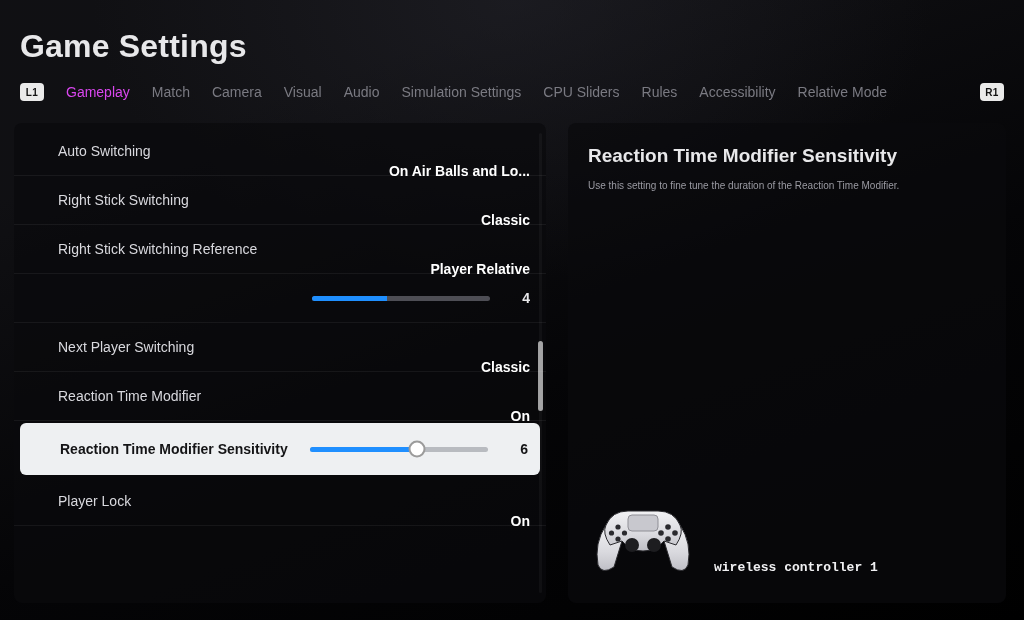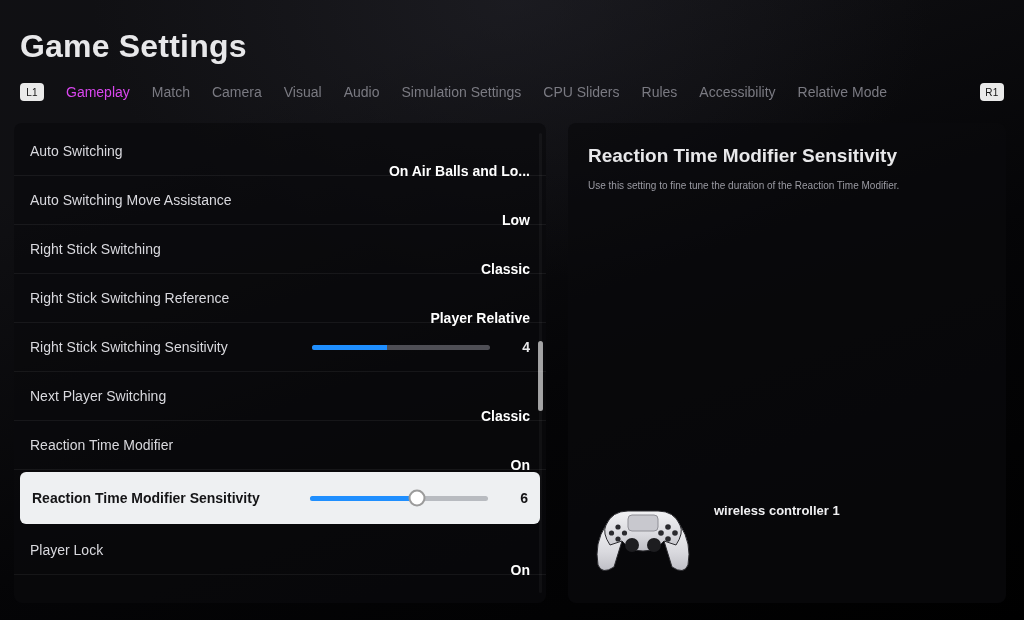--- a/index.html
+++ b/index.html
@@ -36,21 +36,21 @@
     font-size: 14px;
   }
   .bumper {
     display: inline-flex;
     align-items: center; justify-content: center;
     min-width: 24px; height: 18px;
     padding: 0 4px;
     border-radius: 4px;
     background: #eaeaea;
     color: #111;
-    font-weight: 400;
+    font-weight: 700;
     font-size: 10px;
     letter-spacing: .3px;
   }
   .tab {
     color: #7a7a82;
     font-weight: 500;
     cursor: pointer;
   }
   .tab.active {
     color: #d946ef;
@@ -93,20 +93,21 @@
     height: 49px;
     padding: 0 16px 0 16px;
     border-bottom: 1px solid rgba(255,255,255,.06);
     font-size: 14px;
     cursor: pointer;
   }
   .row:last-child { border-bottom: none; }
   .row .label {
     color: #d9d9de;
     font-weight: 500;
+    margin-left: 28px;
   }
   .row .value {
     margin-left: auto;
     font-weight: 700;
     color: #fff;
     margin-top: 40px;
   }
   .row.selected {
     background: #eef0f2;
     color: #141416;
@@ -168,23 +169,24 @@
     margin-bottom: 12px;
   }
   .info-desc {
     font-size: 10px;
     color: #9a9aa2;
     line-height: 1.4;
   }
   .controller-area {
     margin-top: auto;
     display: flex;
-    align-items: flex-start;
+    align-items: flex-end;
     gap: 16px;
     padding-bottom: 10px;
+    font-family: Liberation Mono, monospace;
   }
   .controller-label {
     font-size: 13px;
     font-weight: 700;
     color: #f0f0f2;
   }
   .controller-icon svg { display: block; }
 </style>
 </head>
 <body>
@@ -208,37 +210,32 @@
 </div>
 
 <div class="content">
   <div class="settings-panel">
 
     <div class="row">
       <span class="label">Auto Switching</span>
       <span class="value">On Air Balls and Lo...</span>
     </div>
 
-    <div class="row">
-      <span class="label">Auto Switching Move Assistance</span>
-      <span class="value">Low</span>
-    </div>
 
     <div class="row">
       <span class="label">Right Stick Switching</span>
       <span class="value">Classic</span>
     </div>
 
     <div class="row">
       <span class="label">Right Stick Switching Reference</span>
       <span class="value">Player Relative</span>
     </div>
 
     <div class="row">
-      <span class="label">Right Stick Switching Sensitivity</span>
       <span class="slider">
         <span class="track">
           <span class="fill" style="width:42%"></span>
         </span>
         <span class="num">4</span>
       </span>
     </div>
 
     <div class="row">
       <span class="label">Next Player Switching</span>

